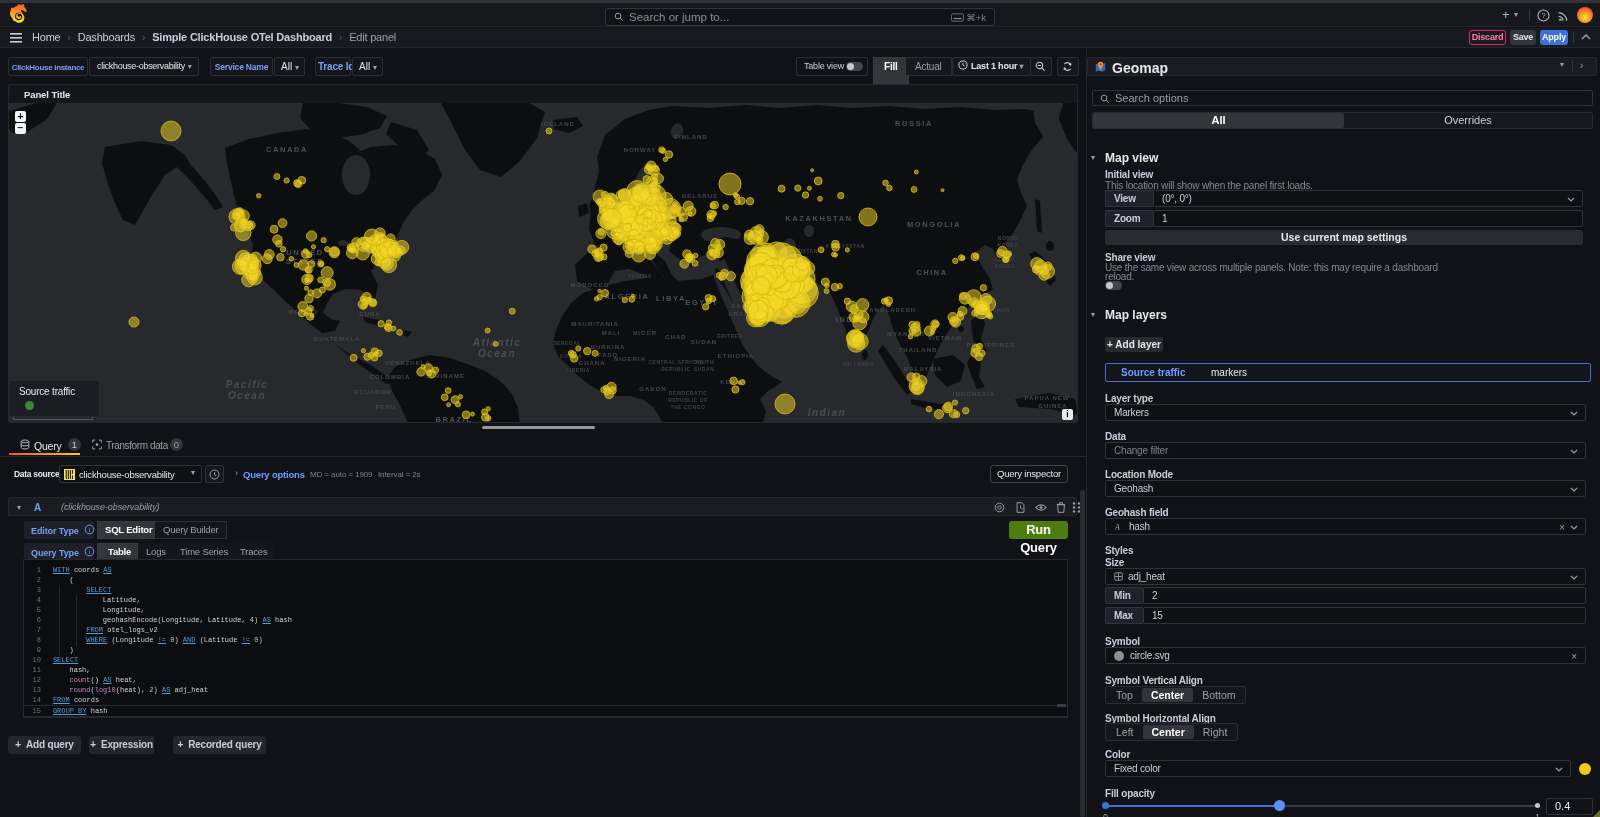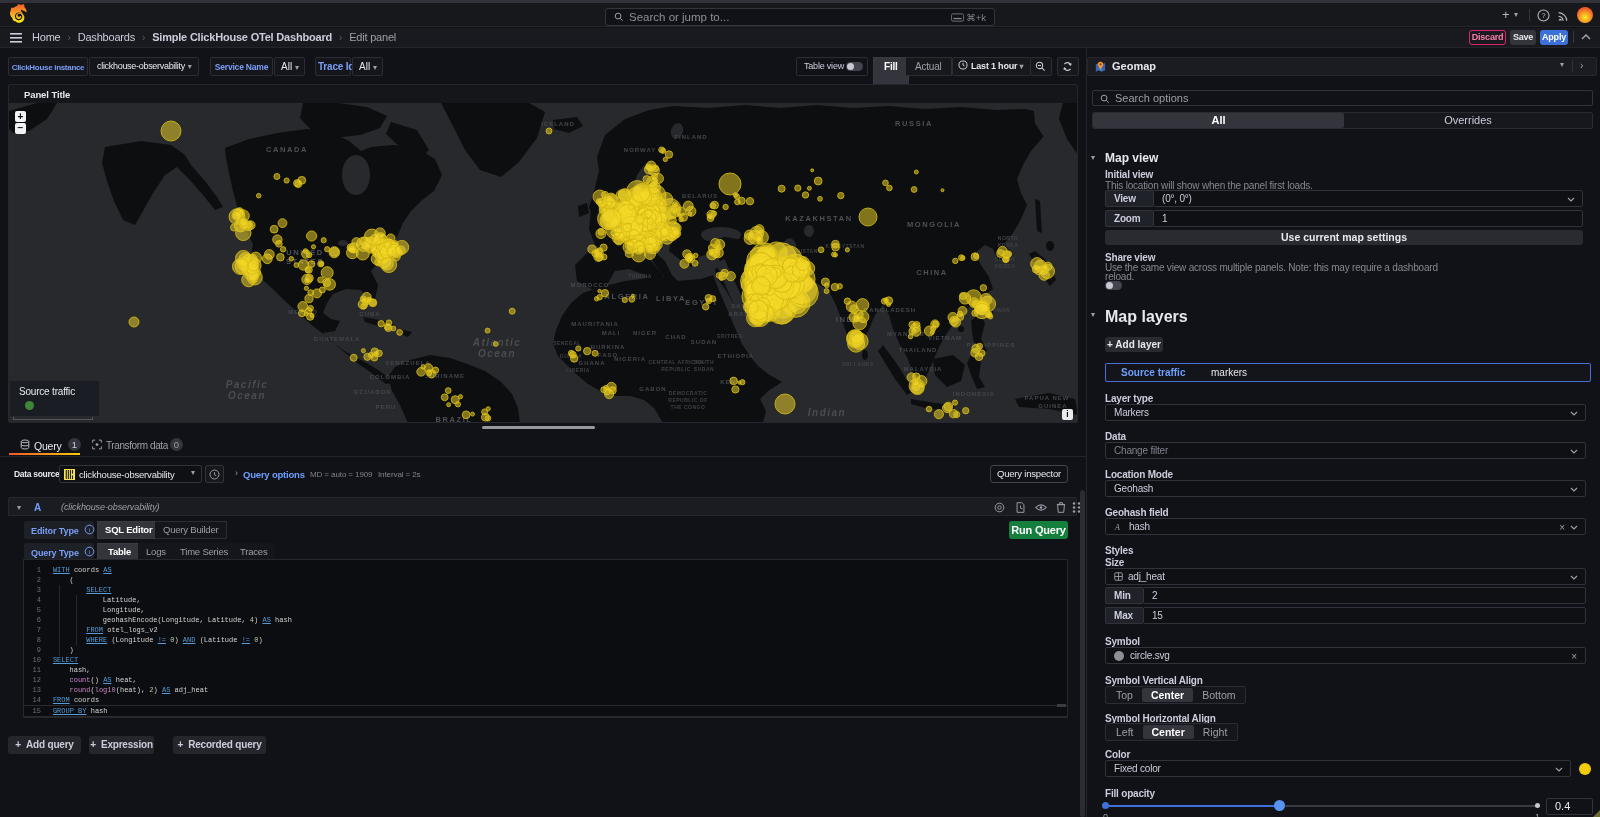--- a/index.html
+++ b/index.html
@@ -1024,21 +1024,21 @@
         <circle cx="7" cy="9.5" r="1.2"></circle>
       </g>
     </svg></div>
 <div class="abs" style="left:24px;top:521px;width:70px;height:18px;background:#1d2027;border-radius:2px;line-height:18px;padding-left:7px"><span style="color:#7a9ff7;font-weight:700;font-size:9px;letter-spacing:-0.1px">Editor Type</span></div>
 <svg class="abs" style="left:84px;top:524px" width="11" height="11" viewBox="0 0 16 16">
     <circle cx="8" cy="8" r="6.3" fill="none" stroke="#7a9ff7" stroke-width="1.4"></circle>
     <text x="8" y="11.5" text-anchor="middle" font-size="9" fill="#7a9ff7">i</text>
   </svg>
 <span class="seg abs" style="left:97px;top:521px;height:18px;line-height:16px;background:#34353c;color:#fff;font-weight:700;border-color:#3a3b42;font-size:9.5px;padding:0 7px">SQL Editor</span>
 <span class="seg abs" style="left:155px;top:521px;height:18px;line-height:16px;background:#15161b;border-left:none;font-size:9.5px;padding:0 8px">Query Builder</span>
-<span class="btn abs" style="left:1009px;top:521px;width:59px;height:18px;line-height:18px;background:#15803d;color:#fff;font-weight:700;font-size:11px;letter-spacing:-0.2px">Run Query</span>
+<span class="btn abs" style="left:1009px;top:521px;width:59px;height:18px;line-height:18px;background:#4d7c0f;color:#fff;font-weight:700;font-size:13px;letter-spacing:-0.2px">Run Query</span>
 <div class="abs" style="left:24px;top:543px;width:70px;height:18px;background:#1d2027;border-radius:2px;line-height:18px;padding-left:7px"><span style="color:#7a9ff7;font-weight:700;font-size:9px;letter-spacing:-0.1px">Query Type</span></div>
 <svg class="abs" style="left:84px;top:546px" width="11" height="11" viewBox="0 0 16 16">
     <circle cx="8" cy="8" r="6.3" fill="none" stroke="#7a9ff7" stroke-width="1.4"></circle>
     <text x="8" y="11.5" text-anchor="middle" font-size="9" fill="#7a9ff7">i</text>
   </svg>
 <span class="seg abs" style="left:97px;top:543px;height:18px;line-height:16px;background:#34353c;color:#fff;font-weight:700;border-color:#3a3b42;font-size:9.5px;padding:0 10px">Table</span>
 <span class="seg abs" style="left:138px;top:543px;height:18px;line-height:16px;background:#15161b;border:none;padding:1px 8px 0;font-size:9.5px">Logs</span>
 <span class="seg abs" style="left:172px;top:543px;height:18px;line-height:16px;background:#15161b;border:none;padding:1px 8px 0;font-size:9.5px">Time Series</span>
 <span class="seg abs" style="left:232px;top:543px;height:18px;line-height:16px;background:#15161b;border:none;padding:1px 8px 0;font-size:9.5px">Traces</span>
 <span class="abs" style="left:97px;top:561px;width:173px;height:1px"></span>
@@ -1083,21 +1083,21 @@
 <span class="btn abs" style="left:173px;top:736px;width:93px;height:18px;line-height:18px;background:#25262c;color:#ccccdc;font-size:10px;letter-spacing:-0.2px;font-weight:700">+&nbsp;&nbsp;Recorded query</span>
 <div class="abs" style="left:1086px;top:48px;width:514px;height:769px;background:#111217;border-left:1px solid #24252b">
     <div class="abs" style="left:0px;top:9px;width:510px;height:19px;background:#1b1c21;border:1px solid #26272d;border-radius:2px">
       <svg class="abs" style="left:7px;top:3px" width="11" height="12" viewBox="0 0 16 18">
         <path d="M1 5 L6 3 V14 L1 16z" fill="#3865ab"></path>
         <path d="M6 3 L10 5 V16 L6 14z" fill="#5b8dd4"></path>
         <path d="M10 5 L15 3 V14 L10 16z" fill="#3865ab"></path>
         <path d="M8 1 a4 4 0 0 1 4 4 c0 3-4 7-4 7 s-4-4-4-7 a4 4 0 0 1 4-4z" fill="#ff9830"></path>
         <circle cx="8" cy="5" r="1.6" fill="#7a3f10"></circle>
       </svg>
-      <span class="abs" style="left:24px;top:2px;font-size:11px;font-weight:700;color:#e7e8ee">Geomap</span>
+      <span class="abs" style="left:24px;top:2px;font-size:14px;font-weight:700;color:#e7e8ee">Geomap</span>
       <span class="abs" style="left:472px;top:2px;color:#9d9ea9;font-size:8px">▾</span>
       <span class="abs" style="left:483px;top:0px;color:#33343a">|</span>
       <span class="abs" style="left:492px;top:2px;color:#9d9ea9;font-size:10px">›</span>
     </div>
     <div class="abs" style="left:5px;top:42px;width:501px;height:16px;border:1px solid #31323a;border-radius:2px;background:#111217">
       <svg class="abs" style="left:7px;top:3px" width="10" height="10" viewBox="0 0 16 16">
         <circle cx="6.5" cy="6.5" r="4.6" fill="none" stroke="#9d9ea9" stroke-width="1.6"></circle>
         <line x1="10" y1="10" x2="14" y2="14" stroke="#9d9ea9" stroke-width="1.6"></line>
       </svg>
       <span class="abs" style="left:22px;top:1px;color:#9d9ea9;font-size:11px">Search options</span>
@@ -1117,21 +1117,21 @@
     <div class="flbl" style="left:18px;top:162px;width:48px">Zoom</div>
     <div class="sel" style="left:66px;top:162px;width:430px">1</div>
     <span class="btn abs" style="left:18px;top:182px;width:478px;height:15px;line-height:15px;background:#2a2b31;color:#e7e8ee;font-size:10.5px;font-weight:700">Use current map settings</span>
     <span class="opt-label abs" style="left:18px;top:204px">Share view</span>
     <span class="opt-desc abs" style="left:18px;top:214px">Use the same view across multiple panels. Note: this may require a dashboard</span>
     <span class="opt-desc abs" style="left:18px;top:223px">reload.</span>
     <span class="abs" style="left:18px;top:233px;width:17px;height:9px;border-radius:5px;background:#44454c">
       <span class="abs" style="left:1px;top:1px;width:7px;height:7px;border-radius:50%;background:#c7c8d1"></span>
     </span>
     <span class="abs" style="left:4px;top:262px;color:#9d9ea9;font-size:8px">▾</span>
-    <span class="abs" style="left:18px;top:260px;font-size:16px;font-weight:700;color:#e7e8ee">Map layers</span>
+    <span class="abs" style="left:18px;top:260px;font-size:12px;font-weight:700;color:#e7e8ee">Map layers</span>
     <span class="btn abs" style="left:18px;top:289px;width:58px;height:15px;line-height:15px;background:#2a2b31;color:#e7e8ee;font-size:10px;font-weight:700;white-space:nowrap">+ Add layer</span>
     <div class="abs" style="left:18px;top:315px;width:486px;height:19px;border:1px solid #4a6fd6;border-radius:2px;background:#13151b">
       <span class="abs" style="left:15px;top:3px;color:#6e9fff;font-size:10px;font-weight:700">Source traffic</span>
       <span class="abs" style="left:105px;top:3px;color:#e7e8ee;font-size:10px">markers</span>
     </div>
     <span class="opt-label abs" style="left:18px;top:345px">Layer type</span>
     <div class="sel" style="left:18px;top:356px;width:481px">Markers<svg class="car" style="top:6px" width="8" height="5" viewBox="0 0 8 5">
         <path d="M1 1 L4 4 L7 1" fill="none" stroke="#9d9ea9" stroke-width="1.2"></path>
       </svg></div>
     <span class="opt-label abs" style="left:18px;top:383px">Data</span>

